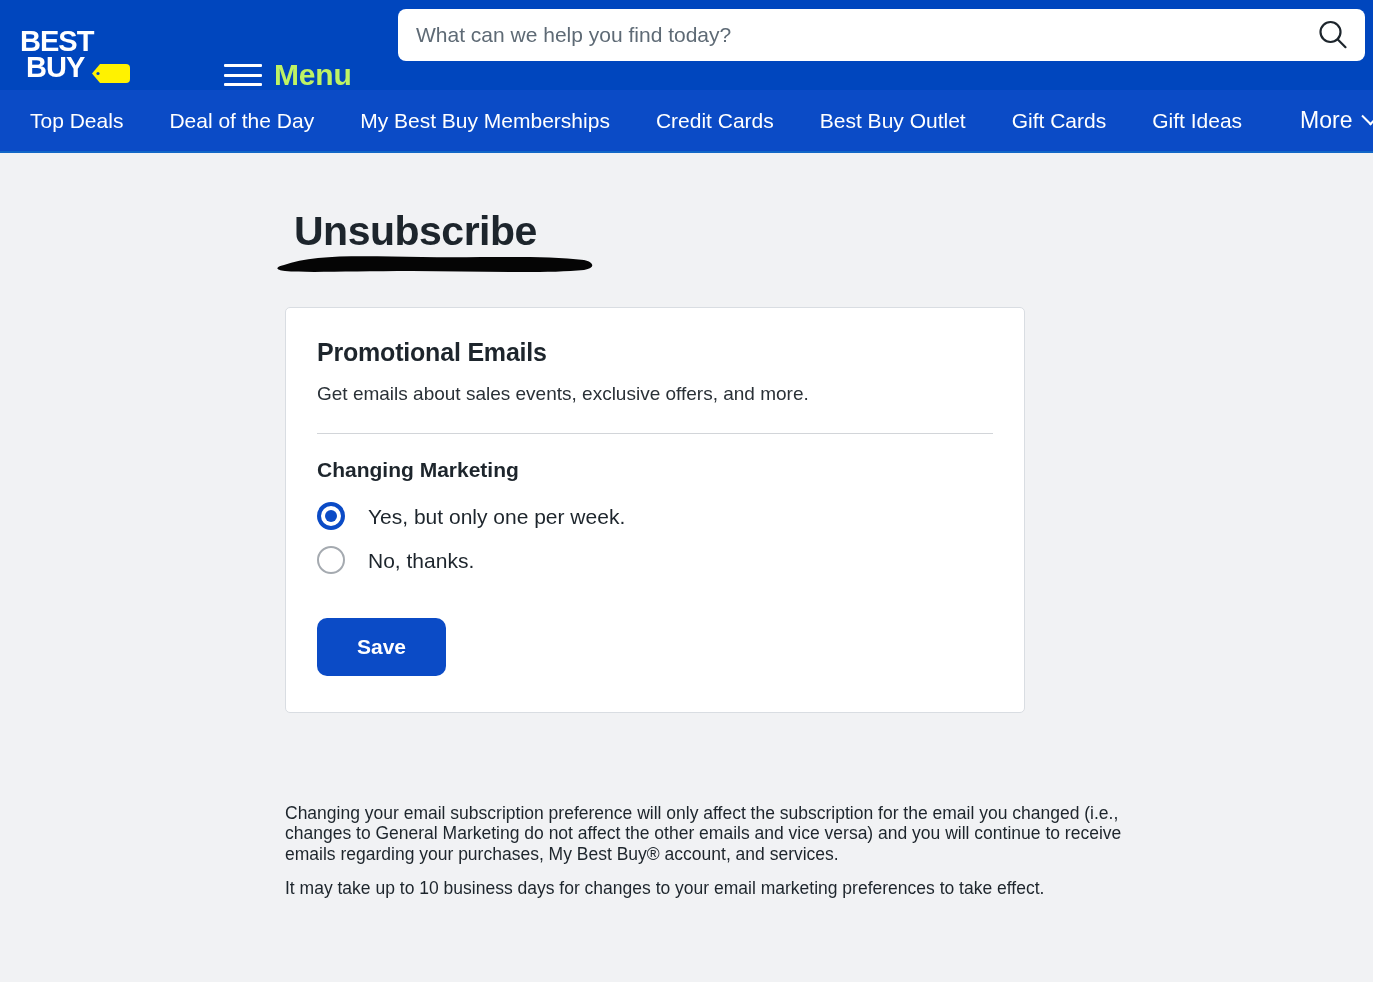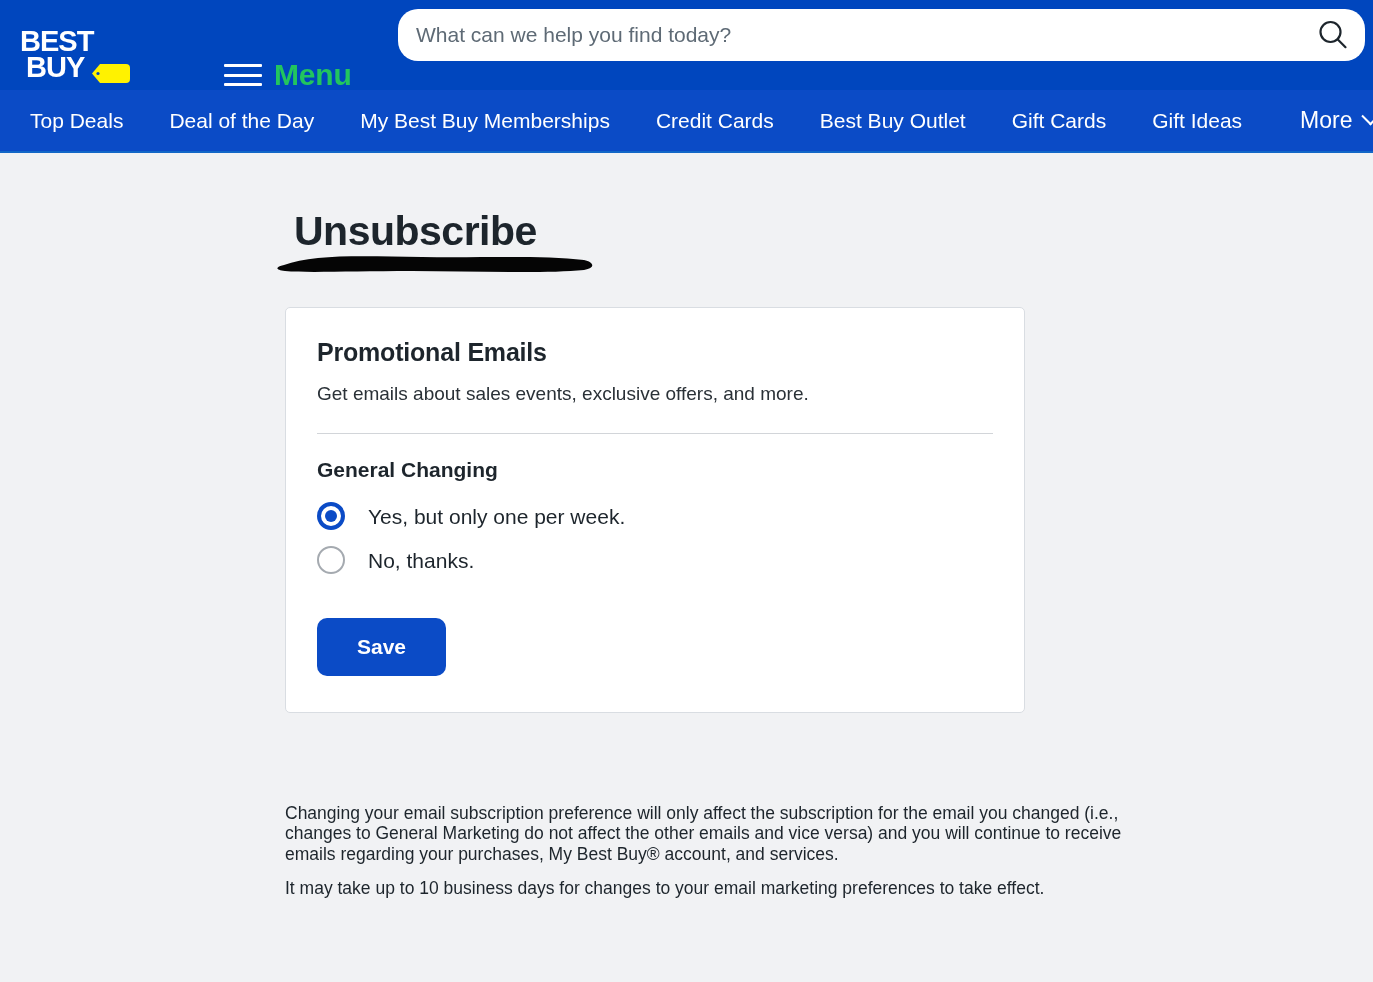--- a/index.html
+++ b/index.html
@@ -48,35 +48,35 @@
     margin-right: 12px;
   }
   .hamburger span {
     display: block;
     height: 3px;
     background: #ffffff;
     border-radius: 1px;
     width: 100%;
   }
   .menu-label {
-    color: #22c55e;
+    color: #bef264;
     font-size: 30px;
     font-weight: bold;
     letter-spacing: -0.2px;
     line-height: 1;
   }
 
   .search-wrap {
     position: absolute;
     left: 398px;
     top: 9px;
     width: 967px;
     height: 52px;
     background: #fff;
-    border-radius: 20px;
+    border-radius: 8px;
     display: flex;
     align-items: center;
   }
   .search-input {
     flex: 1;
     height: 100%;
     border: 0;
     outline: none;
     background: transparent;
     font-family: "Liberation Sans", sans-serif;
@@ -302,21 +302,21 @@
   <svg class="redaction" viewBox="0 0 327 28" preserveAspectRatio="none">
     <path d="M12,18 C40,7 90,9 150,10 C210,11 270,8 312,13 C322,15 324,21 312,23 C270,27 200,24 140,24 C80,24 35,26 13,24 C3,23 3,20 12,18 Z" fill="#050505"></path>
   </svg>
 
   <div class="card">
     <h2 class="card-title">Promotional Emails</h2>
     <p class="card-sub">Get emails about sales events, exclusive offers, and more.</p>
 
     <div class="divider"></div>
 
-    <h3 class="group-title">General Changing</h3>
+    <h3 class="group-title">Changing Marketing</h3>
 
 
     <div class="radio-row">
       <span class="radio checked"></span>
       <span class="radio-label">Yes, but only one per week.</span>
     </div>
 
     <div class="radio-row">
       <span class="radio"></span>
       <span class="radio-label">No, thanks.</span>

